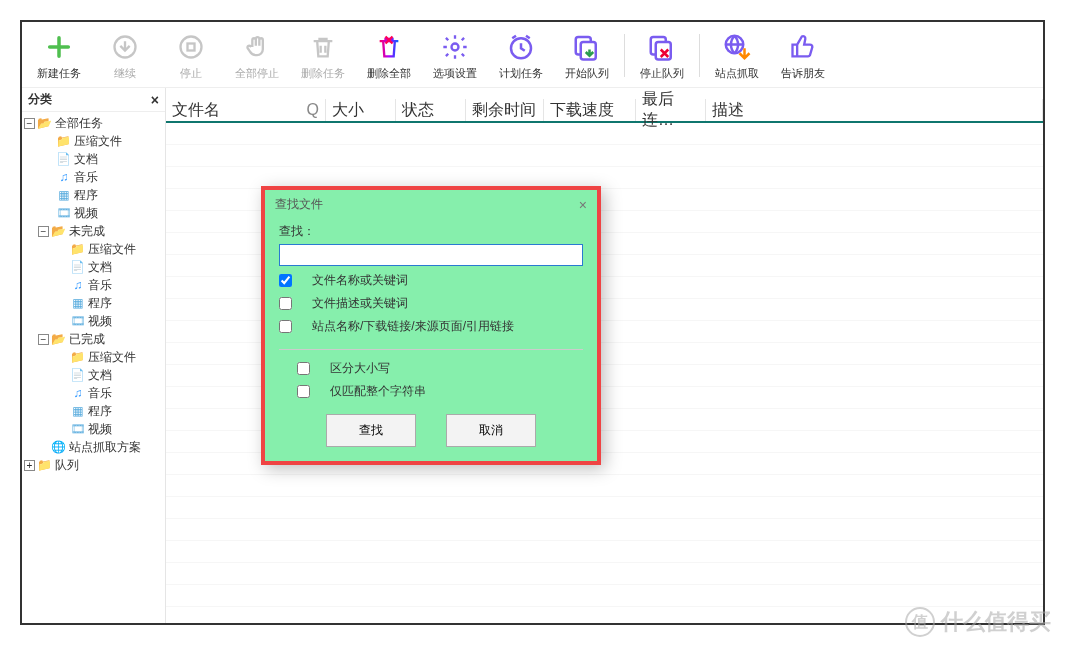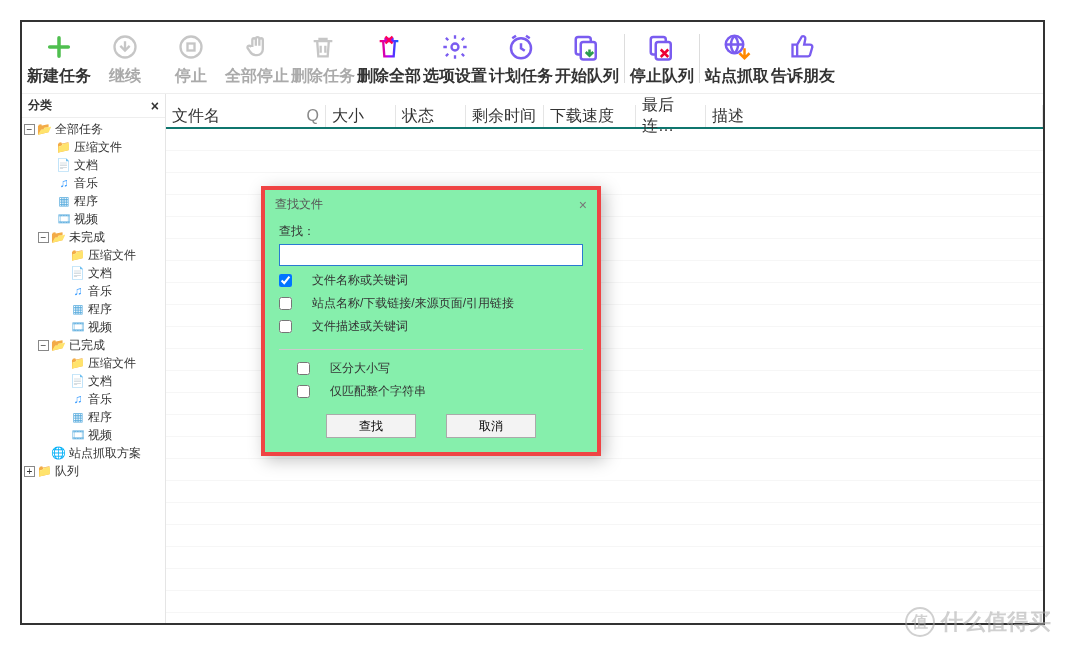--- a/index.html
+++ b/index.html
@@ -3,21 +3,21 @@
 <meta charset="utf-8">
 <style>
 * { box-sizing: border-box; margin: 0; padding: 0; }
 body { font-family: "Microsoft YaHei", Arial, sans-serif; font-size: 12px; background: #fff; color: #333; width: 1065px; height: 645px; position: relative; overflow: hidden; }
 .window { position: absolute; top: 20px; left: 20px; right: 20px; bottom: 20px; border: 2px solid #333; background: #fff; display: flex; flex-direction: column; }
 .menubar { display: flex; padding: 4px 8px; gap: 12px; border-bottom: 1px solid #eee; font-size: 13px; }
 .menubar span { cursor: pointer; }
 .toolbar { display: flex; padding: 6px 4px 4px; gap: 0; border-bottom: 1px solid #eee; }
 .tb-btn { display: flex; flex-direction: column; align-items: center; justify-content: flex-end; width: 66px; padding: 2px 0; cursor: pointer; }
 .tb-btn .ico { height: 34px; display: flex; align-items: center; justify-content: center; }
-.tb-btn .lbl { font-size: 16px; color: #333; margin-top: 2px; font-weight: bold; }
+.tb-btn .lbl { font-size: 11px; color: #333; margin-top: 2px; }
 .tb-btn.disabled .lbl { color: #aaa; }
 .tb-btn.disabled svg { opacity: .55; }
 .tb-sep { width: 1px; background: #ddd; margin: 6px 4px; }
 .body { flex: 1; display: flex; min-height: 0; }
 .sidebar { width: 144px; border-right: 1px solid #e5e5e5; position: relative; display: flex; flex-direction: column; }
 .sidebar-head { display: flex; align-items: center; justify-content: space-between; padding: 3px 6px; font-size: 12px; background: #fff; border-bottom: 1px solid #eee; font-weight: bold;}
 .close-x { cursor: pointer; font-family: Arial; font-size: 14px; }
 .tree { flex: 1; overflow: auto; padding: 2px 0; }
 .tree-row { display: flex; align-items: center; height: 18px; font-size: 12px; white-space: nowrap; cursor: pointer; }
 .twisty { width: 11px; height: 11px; border: 1px solid #888; font-size: 10px; line-height: 9px; text-align: center; margin-right: 2px; background: #fff; }
@@ -33,21 +33,21 @@
 .dlg-title { display: flex; justify-content: space-between; align-items: center; padding: 6px 10px; font-size: 12px; color: #555; }
 .dlg-close { font-family: Arial; font-size: 14px; color: #777; cursor: pointer; }
 .dlg-body { padding: 4px 14px 14px; }
 .dlg-body .lab { font-size: 12px; margin-bottom: 4px; }
 .dlg-body input[type=text] { width: 100%; height: 22px; border: 1px solid #2a7ad1; outline: none; padding: 0 4px; font-size: 12px; }
 .chk-row { display: flex; align-items: center; gap: 20px; margin-top: 6px; font-size: 12px; }
 .chk-row input { width: 13px; height: 13px; }
 .dlg-sep { border-top: 1px solid #ccc; margin: 14px 0 10px; }
 .dlg-sub { padding-left: 18px; }
 .dlg-btns { display: flex; gap: 30px; justify-content: center; margin-top: 14px; }
-.dlg-btns button { width: 90px; height: 24px; font-size: 12px; border: 1px solid #aaa; background: #f3f3f3; cursor: pointer; }
+.dlg-btns button { width: 90px; height: 33px; font-size: 12px; border: 1px solid #aaa; background: #f3f3f3; cursor: pointer; }
 .watermark { position: absolute; right: 14px; bottom: 8px; color: #aaa; font-size: 22px; display: flex; align-items: center; gap: 6px; opacity: .55; font-weight: bold;}
 .wm-circle { width: 30px; height: 30px; border: 2px solid #aaa; border-radius: 50%; display: flex; align-items: center; justify-content: center; font-size: 16px; }
 </style>
 </head>
 <body>
 
 <div class="window">
 
 
   <div class="toolbar">
@@ -308,25 +308,25 @@
   </div>
   <div class="dlg-body">
     <div class="lab">查找：</div>
     <input type="text" style="">
     <label class="chk-row">
         <input type="checkbox" checked="" style="">
         <span>文件名称或关键词</span>
       </label>
     <label class="chk-row">
         <input type="checkbox" style="">
-        <span>站点名称/下载链接/来源页面/引用链接</span>
+        <span>文件描述或关键词</span>
       </label>
     <label class="chk-row">
         <input type="checkbox" style="">
-        <span>文件描述或关键词</span>
+        <span>站点名称/下载链接/来源页面/引用链接</span>
       </label>
     <div class="dlg-sep"></div>
     <div class="dlg-sub">
       <label class="chk-row">
           <input type="checkbox" style="">
           <span>区分大小写</span>
         </label>
       <label class="chk-row">
           <input type="checkbox" style="">
           <span>仅匹配整个字符串</span>

